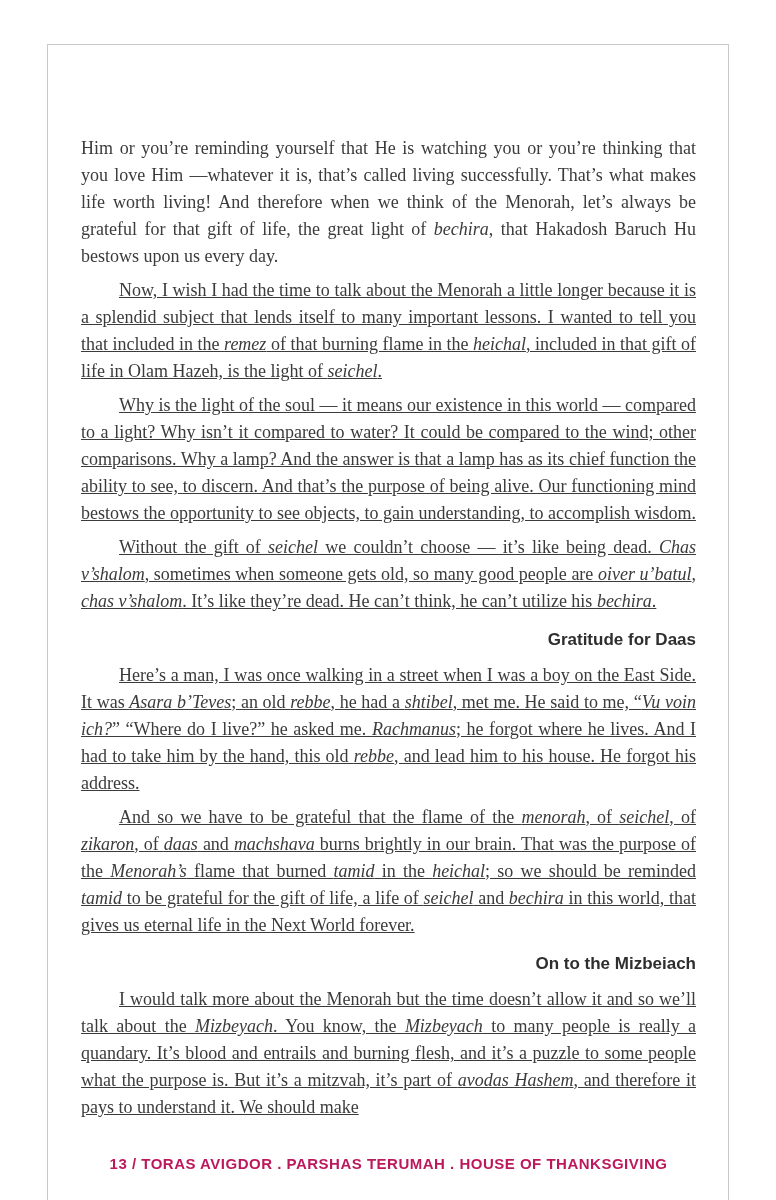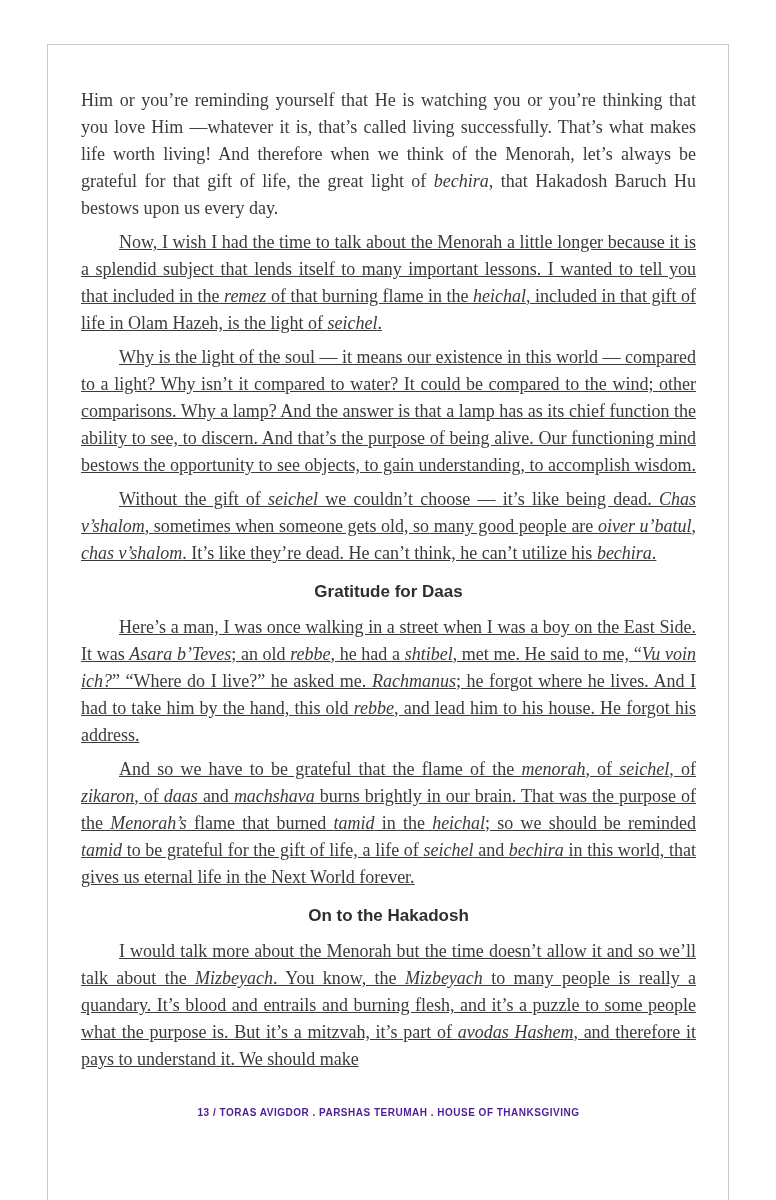--- a/index.html
+++ b/index.html
@@ -19,62 +19,63 @@
     height: 1200px; 
     background: #ffffff;
     border: 1px solid #c9c9c9;
     padding: 42px 32px 0 33px;
   }
   .doc-body {
     color: #3b3b3b;
     font-family: "Liberation Serif", "DejaVu Serif", serif;
     font-size: 18px;
     line-height: 27px;
+    margin-top: 48px;
   }
   .body-paragraph {
     margin: 0 0 7px 0;
     text-align: justify;
     text-justify: inter-word;
   }
   .body-paragraph.indent {
     text-indent: 38px;
     text-decoration: underline;
   }
   .body-paragraph em {
     font-style: italic;
   }
   .section-heading {
     font-family: "Liberation Sans", "DejaVu Sans", sans-serif;
     font-size: 17px;
     font-weight: 700;
     color: #2e2e2e;
-    text-align: center;
+    text-align: right;
     margin: 13px 0 10px 0;
     line-height: 24px;
   }
   .page-footer {
     margin-top: 34px;
     text-align: center;
     font-family: "Liberation Sans", "DejaVu Sans", sans-serif;
-    font-size: 10px;
+    font-size: 15px;
     font-weight: 700;
     letter-spacing: 0.5px;
-    color: #4c1d95;
+    color: #be185d;
     white-space: nowrap;
   }
 </style>
 </head>
 <body>
 
 <div class="page">
   <div class="doc-body">
       <p class="body-paragraph"><span>Him or you’re reminding yourself that He is watching you or you’re thinking that you love Him —whatever it is, that’s called living successfully. That’s what makes life worth living! And therefore when we think of the Menorah, let’s always be grateful for that gift of life, the great light of </span><em>bechira</em><span>, that Hakadosh Baruch Hu bestows upon us every day.</span></p>
       <p class="body-paragraph indent"><span>Now, I wish I had the time to talk about the Menorah a little longer because it is a splendid subject that lends itself to many important lessons. I wanted to tell you that included in the </span><em>remez</em><span> of that burning flame in the </span><em>heichal</em><span>, included in that gift of life in Olam Hazeh, is the light of </span><em>seichel</em><span>.</span></p>
       <p class="body-paragraph indent"><span>Why is the light of the soul — it means our existence in this world — compared to a light? Why isn’t it compared to water? It could be compared to the wind; other comparisons. Why a lamp? And the answer is that a lamp has as its chief function the ability to see, to discern. And that’s the purpose of being alive. Our functioning mind bestows the opportunity to see objects, to gain understanding, to accomplish wisdom.</span></p>
       <p class="body-paragraph indent"><span>Without the gift of </span><em>seichel</em><span> we couldn’t choose — it’s like being dead. </span><em>Chas v’shalom</em><span>, sometimes when someone gets old, so many good people are </span><em>oiver u’batul</em><span>, </span><em>chas v’shalom</em><span>. It’s like they’re dead. He can’t think, he can’t utilize his </span><em>bechira</em><span>.</span></p>
       <h2 class="section-heading">Gratitude for Daas</h2>
       <p class="body-paragraph indent"><span>Here’s a man, I was once walking in a street when I was a boy on the East Side. It was </span><em>Asara b’Teves</em><span>; an old </span><em>rebbe</em><span>, he had a </span><em>shtibel</em><span>, met me. He said to me, “</span><em>Vu voin ich?</em><span>” “Where do I live?” he asked me. </span><em>Rachmanus</em><span>; he forgot where he lives. And I had to take him by the hand, this old </span><em>rebbe</em><span>, and lead him to his house. He forgot his address.</span></p>
       <p class="body-paragraph indent"><span>And so we have to be grateful that the flame of the </span><em>menorah</em><span>, of </span><em>seichel</em><span>, of </span><em>zikaron</em><span>, of </span><em>daas</em><span> and </span><em>machshava</em><span> burns brightly in our brain. That was the purpose of the </span><em>Menorah’s</em><span> flame that burned </span><em>tamid</em><span> in the </span><em>heichal</em><span>; so we should be reminded </span><em>tamid</em><span> to be grateful for the gift of life, a life of </span><em>seichel</em><span> and </span><em>bechira</em><span> in this world, that gives us eternal life in the Next World forever.</span></p>
-      <h2 class="section-heading">On to the Hakadosh</h2>
+      <h2 class="section-heading">On to the Mizbeiach</h2>
       <p class="body-paragraph indent"><span>I would talk more about the Menorah but the time doesn’t allow it and so we’ll talk about the </span><em>Mizbeyach</em><span>. You know, the </span><em>Mizbeyach</em><span> to many people is really a quandary. It’s blood and entrails and burning flesh, and it’s a puzzle to some people what the purpose is. But it’s a mitzvah, it’s part of </span><em>avodas Hashem</em><span>, and therefore it pays to understand it. We should make</span></p>
     </div>
   <div class="page-footer">13 / TORAS AVIGDOR . PARSHAS TERUMAH . HOUSE OF THANKSGIVING</div>
 </div>
 
 </body></html>

